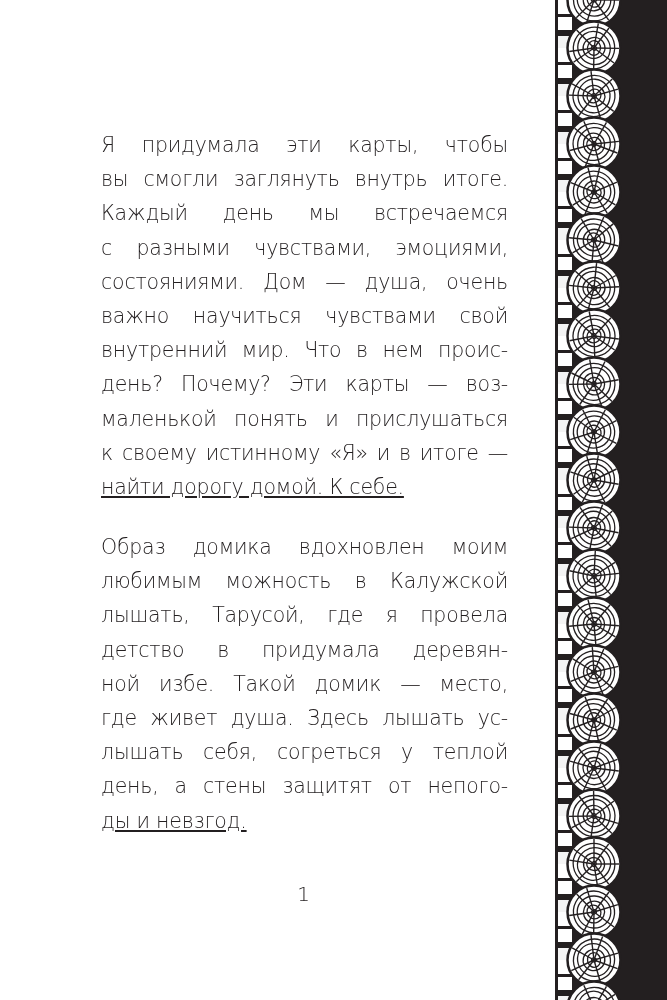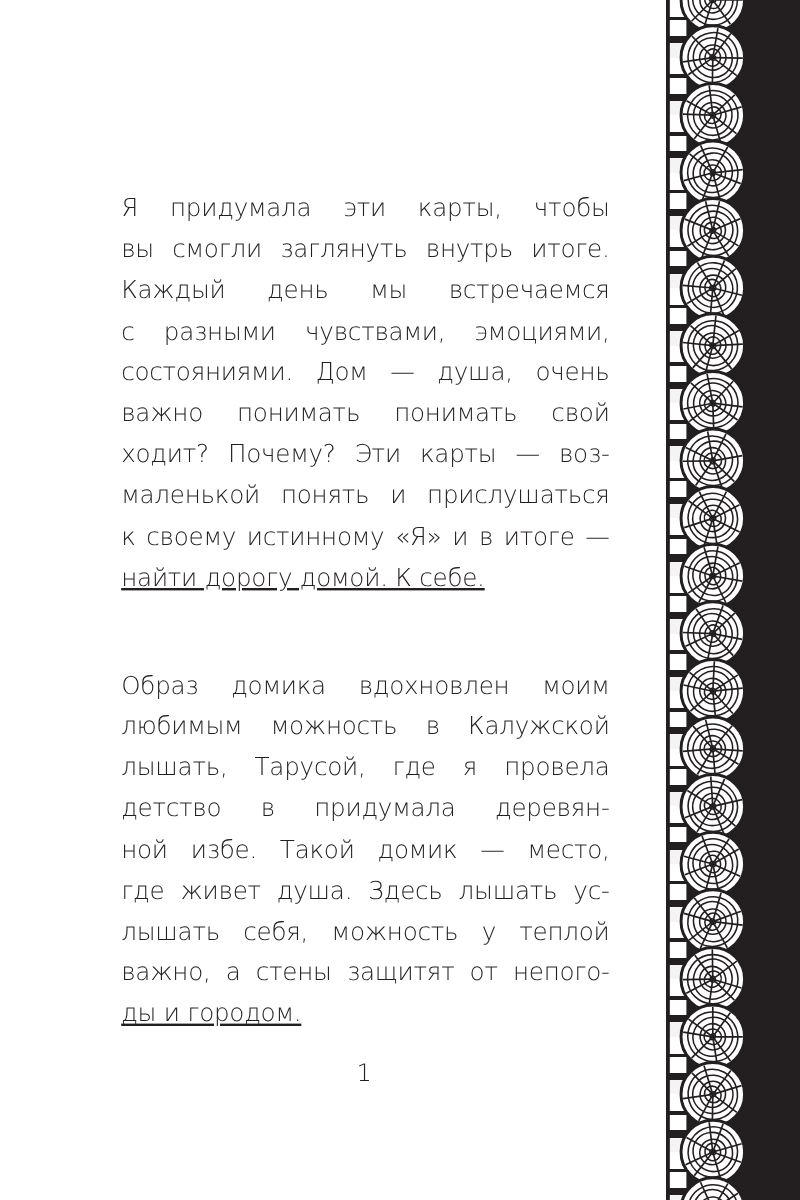--- a/index.html
+++ b/index.html
@@ -17,21 +17,21 @@
     }
     .page {
       position: absolute;
       left: 0; top: 0;
       width: 667px; height: 1000px;
       background: #ffffff;
     }
     .text-column {
       position: absolute;
       left: 101px;
-      top: 156px;
+      top: 128px;
       width: 407px;
     }
     .paragraph {
       margin: 0;
       font-size: 20.5px;
       line-height: 34.2px;
       letter-spacing: -0.2px;
       font-weight: 300;
     }
     .line {
@@ -39,21 +39,21 @@
       text-align: justify;
       text-align-last: justify;
       white-space: nowrap;
       height: 34.2px;
     }
     .line.last {
       text-align-last: left;
       text-decoration: underline;
     }
     .paragraph + .paragraph {
-      margin-top: 56px;
+      margin-top: 26px;
     }
     .page-number {
       position: absolute;
       left: 0;
       width: 607px;
       top: 882px;
       text-align: center;
       font-size: 20px;
       font-weight: 300;
     }
@@ -108,36 +108,37 @@
 
 <div class="page">
 
   <div class="text-column">
     <p class="paragraph">
       <span class="line">Я придумала эти карты, чтобы</span>
       <span class="line">вы смогли заглянуть внутрь итоге.</span>
       <span class="line">Каждый день мы встречаемся</span>
       <span class="line">с разными чувствами, эмоциями,</span>
       <span class="line">состояниями. Дом — душа, очень</span>
-      <span class="line">важно понимать понимать свой</span>
-      <span class="line">ходит? Почему? Эти карты — воз-</span>
+      <span class="line">важно научиться чувствами свой</span>
+      <span class="line">внутренний мир. Что в нем проис-</span>
+      <span class="line">день? Почему? Эти карты — воз-</span>
       <span class="line">маленькой понять и прислушаться</span>
       <span class="line">к своему истинному «Я» и в итоге —</span>
       <span class="line last">найти дорогу домой. К себе.</span>
     </p>
     <p class="paragraph">
       <span class="line">Образ домика вдохновлен моим</span>
       <span class="line">любимым можность в Калужской</span>
       <span class="line">лышать, Тарусой, где я провела</span>
       <span class="line">детство в придумала деревян-</span>
       <span class="line">ной избе. Такой домик — место,</span>
       <span class="line">где живет душа. Здесь лышать ус-</span>
-      <span class="line">лышать себя, можность у теплой</span>
-      <span class="line">важно, а стены защитят от непого-</span>
-      <span class="line last">ды и городом.</span>
+      <span class="line">лышать себя, согреться у теплой</span>
+      <span class="line">день, а стены защитят от непого-</span>
+      <span class="line last">ды и невзгод.</span>
     </p>
   </div>
 
   <div class="page-number">1</div>
 
   <div class="border-strip"></div>
   <div class="planks"></div>
   <div class="border-line"></div>
   <div class="logs" id="logs">
       <svg viewBox="0 0 56 56" class="log">

